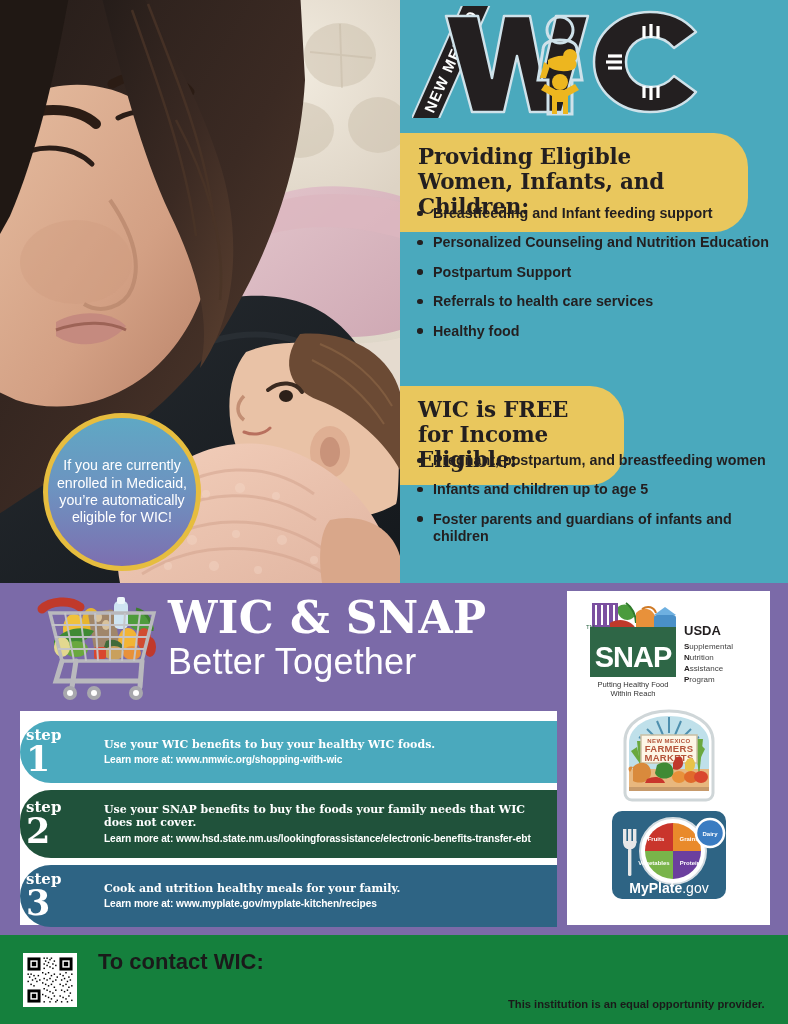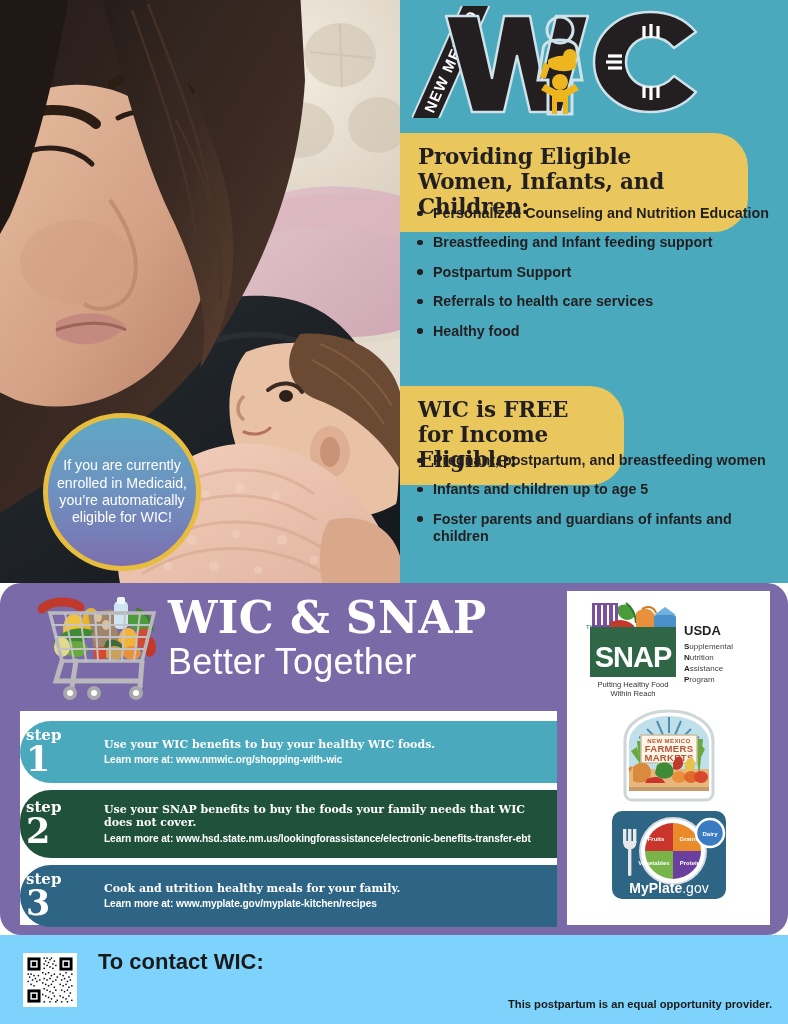--- a/index.html
+++ b/index.html
@@ -86,21 +86,20 @@
   .medicaid-badge .mtext {
     color: #ffffff; font-weight: normal; font-size: 14.2px; line-height: 1.22;
     padding: 0 8px;
     text-align: center;
   }
 
   
   .purple-section {
     position: absolute; left: 0; top: 583px; width: 788px; height: 352px;
     background: #7b6aa8;
-    border-radius: 21px;
   }
 
   .cart-icon { position: absolute; left: 36px; top: 12px; width: 128px; height: 108px; }
 
   .snap-heading { position: absolute; left: 168px; top: 13px; width: 390px; }
   .snap-heading .line1 {
     font-family: "DejaVu Serif", serif;
     font-weight: bold; font-size: 44px; color: #ffffff;
     letter-spacing: 0.4px; line-height: 1.0;
   }
@@ -154,21 +153,21 @@
     background: #ffffff;
     display: flex; flex-direction: column; align-items: center;
   }
   .snap-usda { margin-top: 6px; width: 190px; height: 104px; position: relative; }
   .fm-logo { margin-top: 6px; width: 104px; height: 98px; }
   .myplate-logo { margin-top: 4px; width: 118px; height: 92px; }
 
   
   .footer {
     position: absolute; left: 0; top: 935px; width: 788px; height: 89px;
-    background: #7dd3fc;
+    background: #15803d;
   }
   .qr {
     position: absolute; left: 23px; top: 18px; width: 54px; height: 54px;
     background: #ffffff; padding: 3px;
   }
   .qr svg { display: block; }
   .contact {
     position: absolute; left: 98px; top: 14px;
   }
   .contact .c1 { font-size: 22px; font-weight: bold; color: #1a1a1a; line-height: 1.18; }
@@ -351,22 +350,22 @@
             <path d="M196 62 L210 62"></path>
         </g>
       </svg>
     </div>
 
     <div class="yellow-banner" id="banner-1">
       <div class="btitle">Providing Eligible Women, Infants, and Children:</div>
     </div>
 
     <ul class="bullets" id="bullets-1">
+      <li>Breastfeeding and Infant feeding support</li>
       <li>Personalized Counseling and Nutrition Education</li>
-      <li>Breastfeeding and Infant feeding support</li>
       <li>Postpartum Support</li>
       <li>Referrals to health care services</li>
       <li>Healthy food</li>
     </ul>
 
     <div class="yellow-banner" id="banner-2">
       <div class="btitle">WIC is FREE for Income Eligible:</div>
     </div>
 
     <ul class="bullets" id="bullets-2">
@@ -686,16 +685,16 @@
           <rect x="29" y="27" width="1" height="1"></rect>
             <rect x="31" y="30" width="1" height="1"></rect>
             <rect x="24" y="31" width="1" height="1"></rect>
           <rect x="28" y="31" width="1" height="1"></rect>
         </g>
       </svg>
     </div>
     <div class="contact">
       <div class="c1">To contact WIC:</div>
     </div>
-    <div class="equal-opp">This postpartum is an equal opportunity provider.</div>
+    <div class="equal-opp">This institution is an equal opportunity provider.</div>
   </div>
 
 </div>
 
 </body></html>

